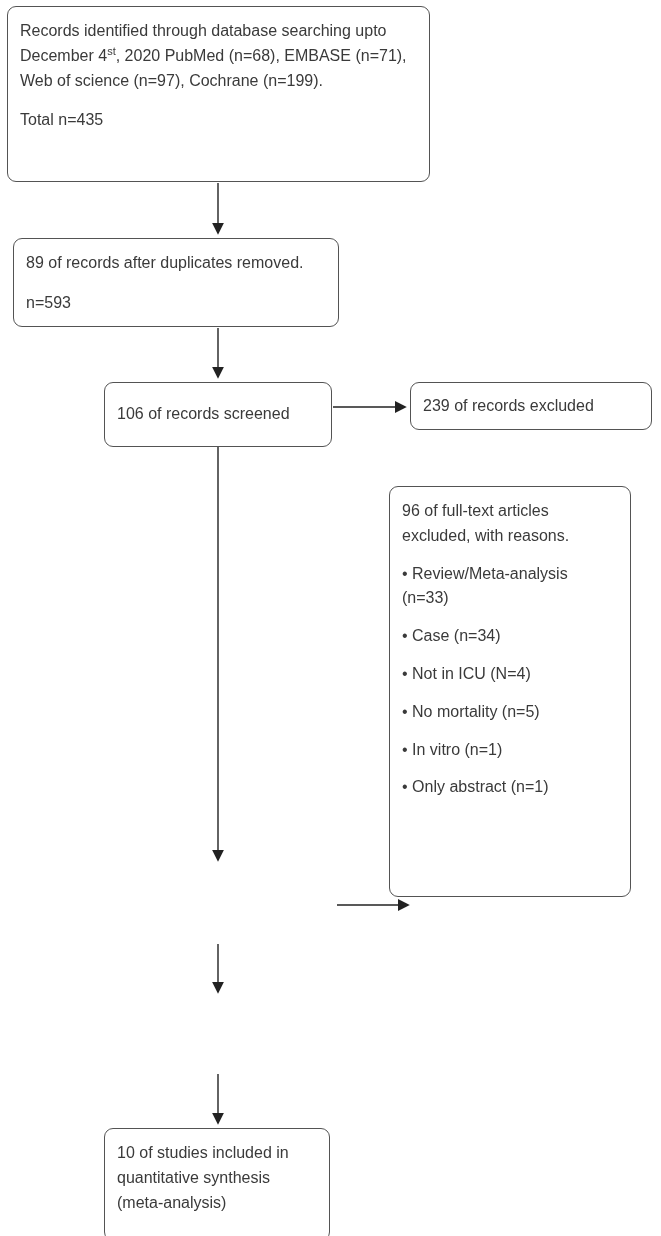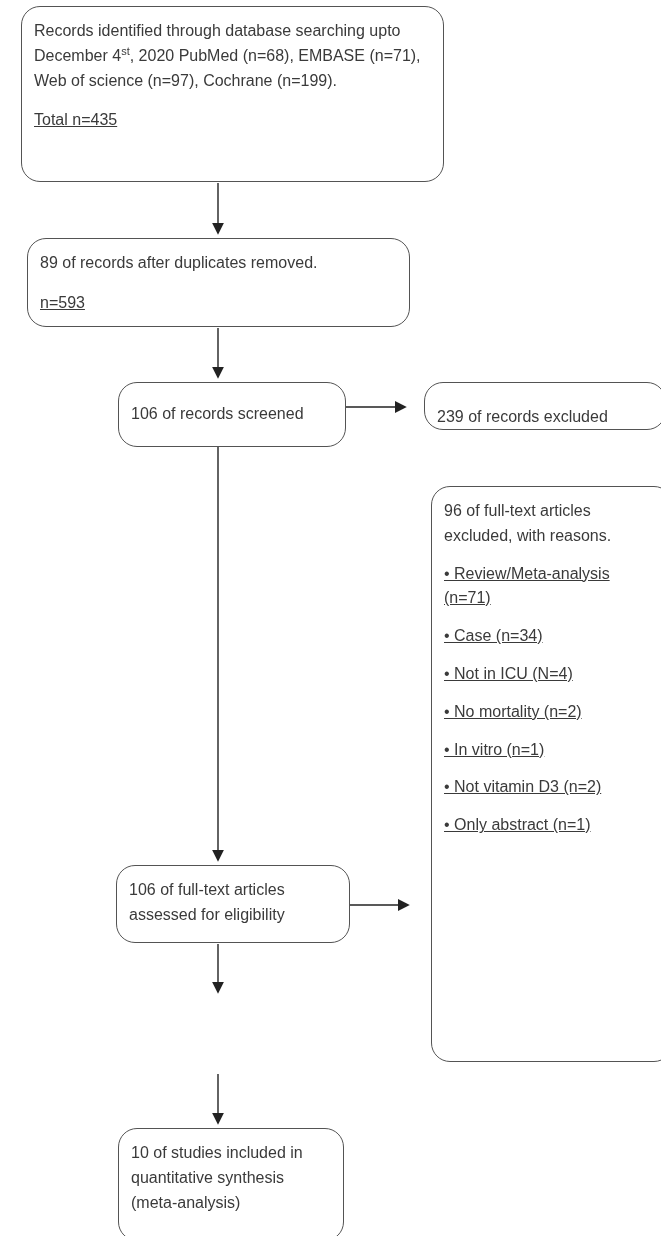--- a/index.html
+++ b/index.html
@@ -13,36 +13,35 @@
     height: 1236px;
     background: #ffffff;
     font-family: "Liberation Sans", sans-serif;
     color: #3a3a3a;
     overflow: hidden;
   }
   .box {
     position: absolute;
     box-sizing: border-box;
     border: 1.5px solid #545454;
-    border-radius: 19px;
+    border-radius: 9px;
     background: #ffffff;
     font-size: 16px;
     line-height: 1.55;
-    padding: 22px 12px;
+    padding: 16px 12px;
     color: #3a3a3a;
-    margin-left: 14px;
   }
   .box p { margin: 0; }
-  .box p + p { margin-top: 15px; text-decoration: underline; }
+  .box p + p { margin-top: 15px; }
 
   .box-identification { left: 7px;  top: 6px;    width: 423px; height: 176px; padding-top: 12px; }
-  .box-duplicates     { left: 13px; top: 238px;  width: 383px; height: 89px;  padding-top: 12px; }
+  .box-duplicates     { left: 13px; top: 238px;  width: 326px; height: 89px;  padding-top: 12px; }
   .box-screened       { left: 104px; top: 382px; width: 228px; height: 65px; display: flex; align-items: center; }
-  .box-excluded       { left: 410px; top: 382px; width: 242px; height: 48px; display: flex; align-items: flex-start; }
-  .box-reasons        { left: 417px; top: 486px; width: 242px; height: 576px; padding-top: 12px; }
+  .box-excluded       { left: 410px; top: 382px; width: 242px; height: 48px; display: flex; align-items: center; }
+  .box-reasons        { left: 389px; top: 486px; width: 242px; height: 411px; padding-top: 12px; }
   .box-eligibility    { left: 102px; top: 865px; width: 234px; height: 78px; padding-top: 12px; }
   .box-qualitative    { left: 104px; top: 997px; width: 226px; height: 76px; padding-top: 12px; }
   .box-quantitative   { left: 104px; top: 1128px; width: 226px; height: 113px; padding-top: 12px; }
 
   .box-reasons .reason { margin-top: 13px; }
   .box-reasons .reasons-header { margin-bottom: 2px; }
 
   sup {
     font-size: 11px;
     line-height: 0;
@@ -87,31 +86,27 @@
   <div class="box box-screened">
     <p>106 of records screened</p>
   </div>
 
   <div class="box box-excluded">
     <p>239 of records excluded</p>
   </div>
 
   <div class="box box-reasons">
     <p class="reasons-header">96 of full-text articles excluded, with reasons.</p>
-    <p class="reason">• Review/Meta-analysis (n=71)</p>
+    <p class="reason">• Review/Meta-analysis (n=33)</p>
     <p class="reason">• Case (n=34)</p>
     <p class="reason">• Not in ICU (N=4)</p>
-    <p class="reason">• No mortality (n=2)</p>
+    <p class="reason">• No mortality (n=5)</p>
     <p class="reason">• In vitro (n=1)</p>
-    <p class="reason">• Not vitamin D3 (n=2)</p>
     <p class="reason">• Only abstract (n=1)</p>
   </div>
 
-  <div class="box box-eligibility">
-    <p>106 of full-text articles assessed for eligibility</p>
-  </div>
 
 
   <div class="box box-quantitative">
     <p>10 of studies included in quantitative synthesis (meta-analysis)</p>
   </div>
 
 </div>
 
 </body></html>

